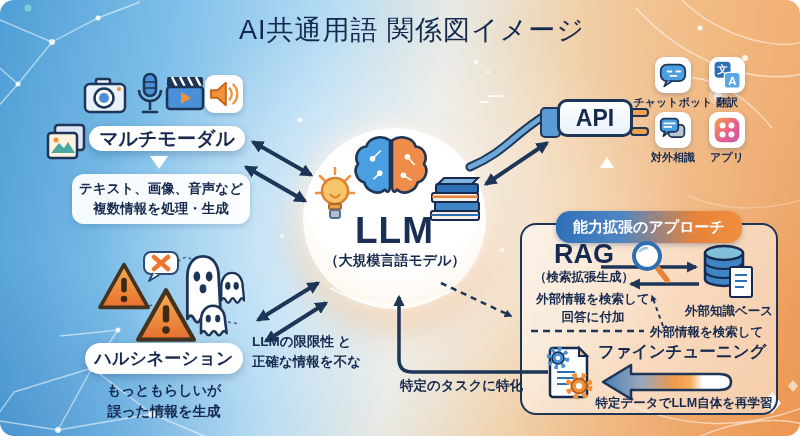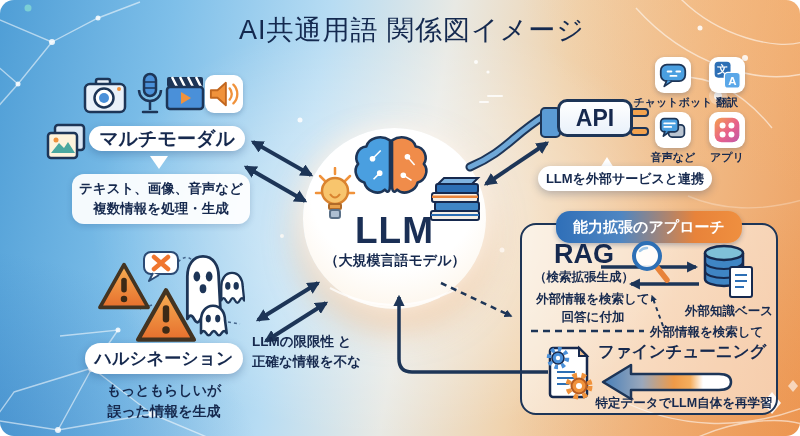--- a/index.html
+++ b/index.html
@@ -346,24 +346,23 @@
         </defs>
       <rect x="3" y="3" width="28" height="28" rx="8" fill="url(#appg)"></rect>
       <circle cx="12" cy="12" r="3.4" fill="#ffffff"></circle>
         <circle cx="22" cy="12" r="3.4" fill="#ffffff"></circle>
       <circle cx="12" cy="22" r="3.4" fill="#ffffff"></circle>
         <circle cx="22" cy="22" r="3.4" fill="#ffffff"></circle>
     </svg>
   </div>
   <div class="abs svc-label svc1-label">チャットボット</div>
   <div class="abs svc-label svc2-label">翻訳</div>
-  <div class="abs svc-label svc3-label">音声など</div>
+  <div class="abs svc-label svc3-label">対外相識</div>
   <div class="abs svc-label svc4-label">アプリ</div>
   <div class="abs api-tail"></div>
-  <div class="abs pill api-caption">LLMを外部サービスと連携</div>
 
   <div class="abs exp-header">能力拡張のアプローチ</div>
   <div class="abs rag-sub">（検索拡張生成）</div>
   <div class="abs rag-title">RAG</div>
   <div class="abs rag-desc">外部情報を検索して
 回答に付加</div>
 
   <svg class="abs" style="left:628px;top:238px;" width="44" height="52" viewBox="0 0 44 52">
     <line x1="28" y1="28" x2="39" y2="42" stroke="#e8833a" stroke-width="5.5" stroke-linecap="round"></line>
     <circle cx="19" cy="18" r="13" fill="rgba(255,255,255,.9)" stroke="#2d6fb5" stroke-width="4"></circle>
@@ -385,14 +384,15 @@
     <path d="M16,30 h18 M16,36 h18 M16,42 h12" stroke="#2d6fb5" stroke-width="2.2"></path>
     <circle cx="17" cy="16" r="9" fill="none" stroke="#4a90d9" stroke-width="4.5" stroke-dasharray="3.5,3.5"></circle>
     <circle cx="17" cy="16" r="6" fill="#4a90d9" stroke="#16294e" stroke-width="1.5"></circle>
     <circle cx="17" cy="16" r="2.2" fill="#ffffff"></circle>
     <circle cx="38" cy="44" r="11" fill="none" stroke="#f0923b" stroke-width="5" stroke-dasharray="4.5,4.5"></circle>
     <circle cx="38" cy="44" r="7.5" fill="#f0923b" stroke="#b85c20" stroke-width="2"></circle>
     <circle cx="38" cy="44" r="3" fill="#ffffff"></circle>
   </svg>
   <div class="abs ft-title">ファインチューニング</div>
   <div class="abs ft-desc">特定データでLLM自体を再学習</div>
+  <div class="abs task-label">特定のタスクに特化</div>
 
 </div>
 
 </body></html>

